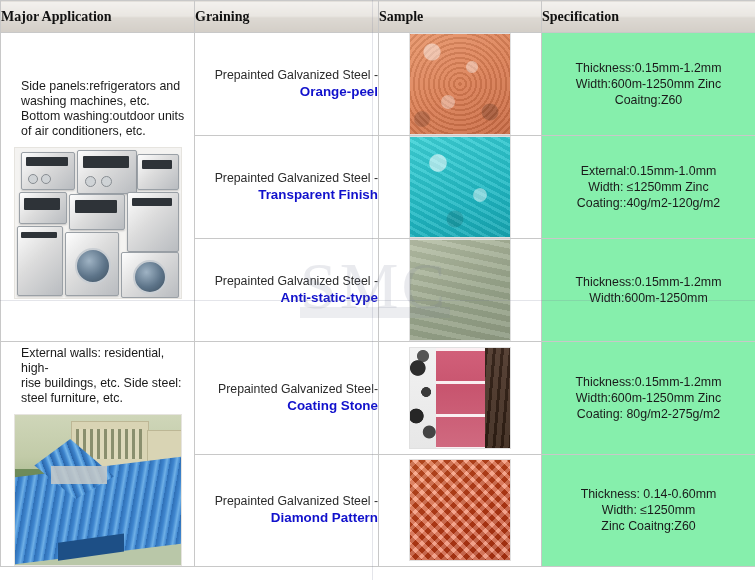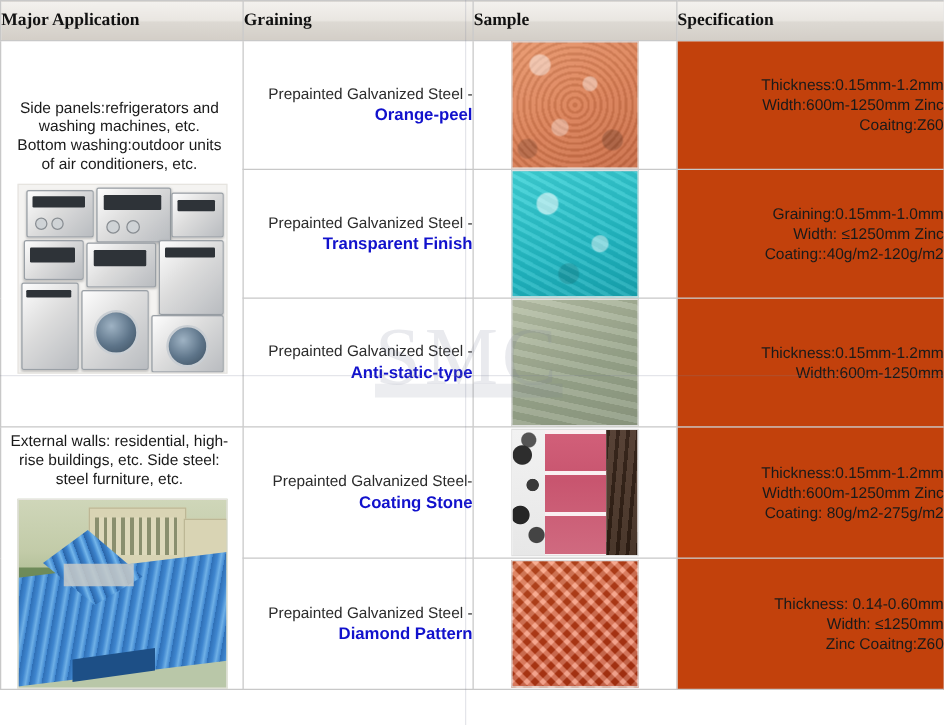--- a/index.html
+++ b/index.html
@@ -85,22 +85,22 @@
   
   .app-cell {
     text-align: center;
     padding: 6px 4px 8px 4px;
     background: #ffffff;
   }
   .app-text {
     font-size: 12.4px;
     color: #1a1a1a;
     line-height: 15px;
-    text-align: center;
-    padding: 4px 6px 6px 2px;
+    text-align: left;
+    padding: 4px 6px 6px 20px;
   }
   .app-photo {
     width: 166px;
     height: 150px;
     margin: 2px auto 0 auto;
     position: relative;
     overflow: hidden;
     background: #efeeea;
     border: 1px solid #e6e4df;
   }
@@ -255,23 +255,23 @@
   }
   .sw-diamond {
     background:
       repeating-linear-gradient(45deg, rgba(255,255,255,0.30) 0 4px, rgba(0,0,0,0.16) 4px 9px),
       repeating-linear-gradient(-45deg, rgba(255,255,255,0.28) 0 4px, rgba(0,0,0,0.14) 4px 9px),
       linear-gradient(150deg, #f4622a 0%, #e8491b 55%, #d93e14 100%);
   }
 
   
   .spec-cell {
-    text-align: right;
+    text-align: center;
     padding: 8px 8px;
-    background: #c2410c;
+    background: #86efac;
   }
   .spec-line {
     font-size: 12.4px;
     color: #1a1a1a;
     line-height: 16px;
     white-space: nowrap;
   }
 </style>
 </head>
 <body>
@@ -349,21 +349,21 @@
 
     <tr>
       <td class="prod-cell">
         <div class="prod-name">Prepainted Galvanized Steel  -</div>
         <div class="prod-type">Transparent Finish</div>
       </td>
       <td class="samp-cell">
         <div class="swatch sw-transparent"></div>
       </td>
       <td class="spec-cell">
-        <div class="spec-line">Graining:0.15mm-1.0mm</div>
+        <div class="spec-line">External:0.15mm-1.0mm</div>
         <div class="spec-line">Width: ≤1250mm Zinc</div>
         <div class="spec-line">Coating::40g/m2-120g/m2</div>
       </td>
     </tr>
 
     <tr>
       <td class="prod-cell">
         <div class="prod-name">Prepainted Galvanized Steel  -</div>
         <div class="prod-type">Anti-static-type</div>
       </td>

